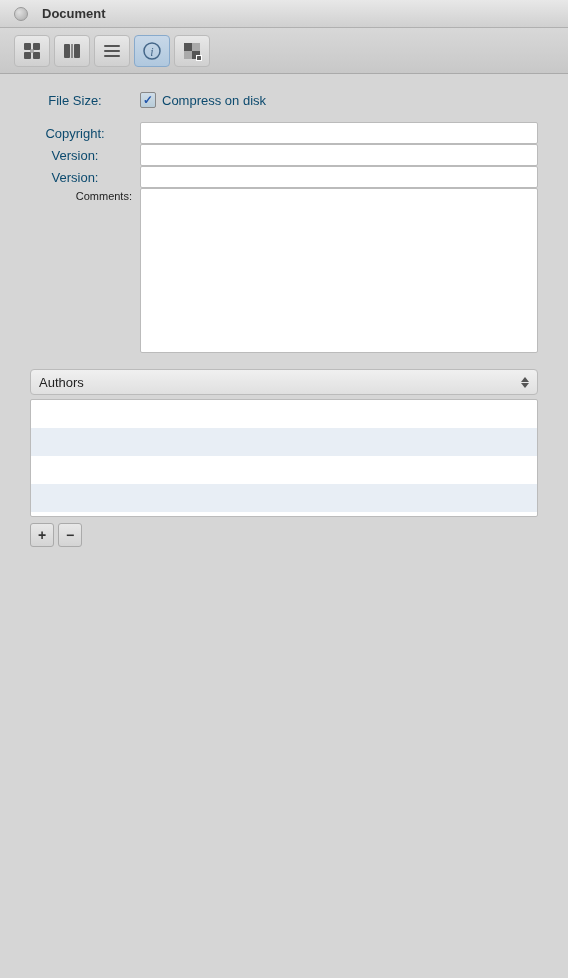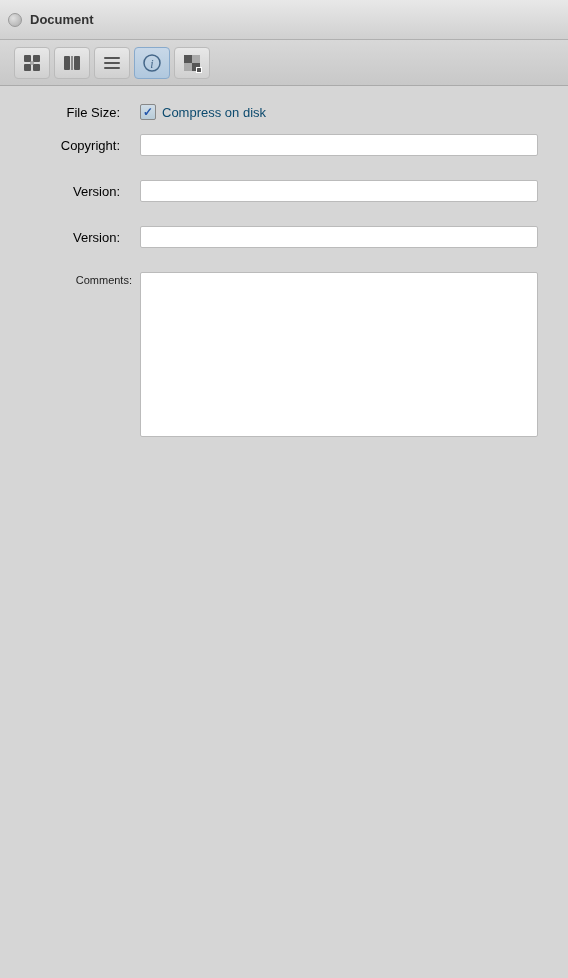--- a/index.html
+++ b/index.html
@@ -11,25 +11,25 @@
       font-family: -apple-system, 'Helvetica Neue', Arial, sans-serif;
       font-size: 13px;
       color: #222;
       overflow: hidden;
     }
 
     
     .title-bar {
       display: flex;
       align-items: center;
-      height: 40px;
+      height: 28px;
       background: linear-gradient(to bottom, #e8e8e8, #d0d0d0);
       border-bottom: 1px solid #b0b0b0;
-      padding: 0 8px;
-      gap: 8px;
+      padding: 0 14px;
+      gap: 14px;
     }
 
     .title-bar-circle {
       width: 14px;
       height: 14px;
       border-radius: 50%;
       background: radial-gradient(circle at 35% 35%, #e0e0e0, #aaa);
       border: 1px solid #999;
       flex-shrink: 0;
     }
@@ -78,29 +78,29 @@
     
     .main-content {
       padding: 18px 30px 20px 30px;
       background: #d6d6d6;
     }
 
     
     .form-row {
       display: flex;
       align-items: center;
-      margin-bottom: 24px;
+      margin-bottom: 0;
     }
 
     .form-label {
-      text-align: right;
+      text-align: center;
       width: 110px;
       flex-shrink: 0;
       font-size: 13px;
-      color: #000000;
+      color: #0c4a6e;
       padding-right: 20px;
     }
 
     .form-input {
       flex: 1;
       height: 22px;
       border: 1px solid #bbb;
       border-radius: 2px;
       background: #fff;
       padding: 2px 4px;
@@ -352,14 +352,39 @@
     <span class="form-label">Version:</span>
     <input type="text" class="form-input" value="" style="">
   </div>
 
 
   <div class="comments-row">
     <span class="comments-label">Comments:</span>
     <textarea class="comments-textarea" style=""></textarea>
   </div>
 
+  <div class="authors-section">
+
+    <div class="authors-select-row">
+      <div class="authors-dropdown">
+        <span>Authors</span>
+        <div class="authors-dropdown-arrow">
+          <span class="arrow-up"></span>
+          <span class="arrow-down"></span>
+        </div>
+      </div>
+    </div>
+
+    <div class="authors-list">
+      <div class="authors-list-row"></div>
+      <div class="authors-list-row stripe"></div>
+      <div class="authors-list-row"></div>
+      <div class="authors-list-row stripe"></div>
+    </div>
+
+    <div class="bottom-buttons">
+      <div class="icon-btn">+</div>
+      <div class="icon-btn">−</div>
+    </div>
+
+  </div>
 
 </div>
 
 </body></html>

